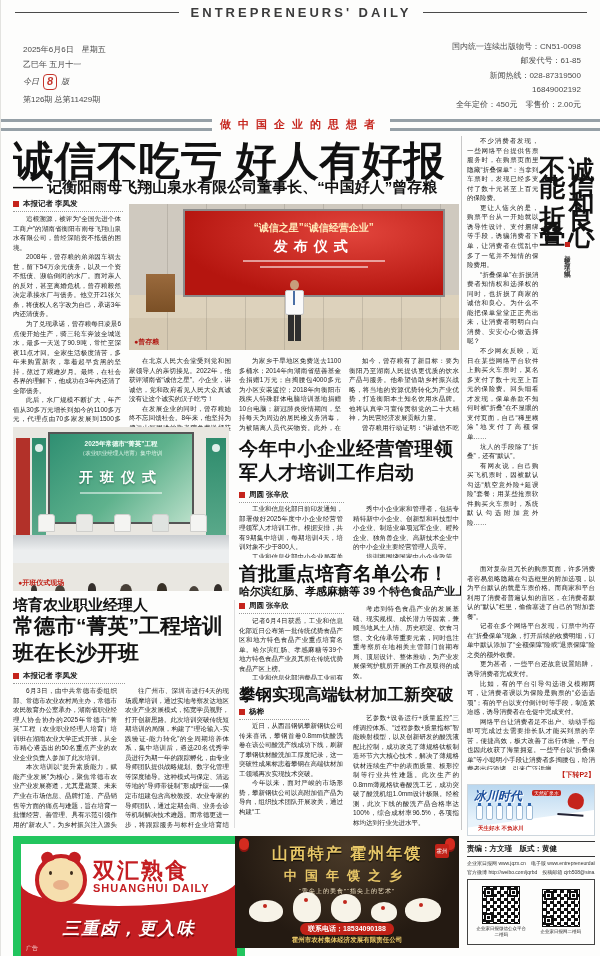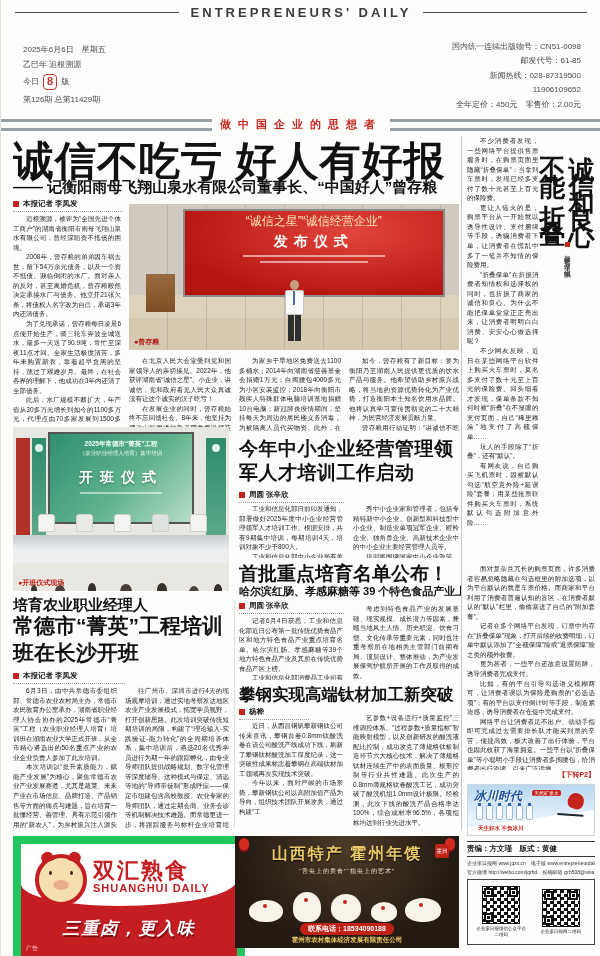--- a/index.html
+++ b/index.html
@@ -7,21 +7,21 @@
   .page{position:relative;width:600px;height:956px;margin:0 auto;background:#fdfdfc;overflow:hidden;
         border-left:1px solid #e3e3e0;border-right:1px solid #e3e3e0;}
   
   .eng-line{position:absolute;top:5px;left:0;right:0;display:flex;align-items:center;gap:12px;padding:0 14px;}
   .eng-line .rule{flex:1;height:1px;background:#4a4a4a;}
   .eng-title{font-size:13px;letter-spacing:3px;color:#3c3c3c;font-weight:bold;white-space:nowrap;}
   .cn-title{position:absolute;top:18px;left:50%;transform:translateX(-50%);font-family:"DejaVu Serif",serif;
             font-weight:900;font-size:64px;color:#c32017;letter-spacing:3px;white-space:nowrap;line-height:1.1;
             text-shadow:1px 1px 0 #d8473c;}
   .issue-box{position:absolute;left:22px;top:42px;font-size:8px;color:#4a4a4a;line-height:1.9;}
-  .issue-box .ed-row{display:flex;align-items:flex-end;gap:4px;margin:2px 0;}
+  .issue-box .ed-row{display:flex;align-items:flex-end;gap:4px;margin:2px 0;font-style:italic;}
   .ed-num{display:inline-block;border:1.5px solid #c5352c;color:#c5352c;font-weight:bold;font-size:11px;
           border-radius:4px;padding:0 3px;line-height:1.2;}
   .pub-box{position:absolute;right:20px;top:40px;font-size:8px;color:#4a4a4a;text-align:right;line-height:1.8;}
   .slogan-bar{position:absolute;top:117px;left:0;right:0;display:flex;align-items:center;gap:8px;}
   .slogan-bar .bar{flex:1;height:6px;border-top:3px solid #96a0a7;border-bottom:3px solid #96a0a7;}
   .slogan-text{color:#c5241c;font-weight:bold;font-size:11px;letter-spacing:7px;white-space:nowrap;}
   
   .col{font-size:6.5px;line-height:1.47;text-align:justify;color:#1d1d1d;overflow:hidden;position:absolute;}
   .col p{margin:0;text-indent:2em;}
   .byline{position:absolute;font-size:7.5px;font-weight:bold;color:#222;border-bottom:1px dotted #9a9a9a;
@@ -32,21 +32,21 @@
   .lead-headline{top:134px;left:12px;width:446px;font-size:41px;letter-spacing:1px;white-space:nowrap;overflow:hidden;}
   .lead-sub{top:178px;left:12px;width:446px;font-size:15px;font-weight:700;white-space:nowrap;overflow:hidden;}
   .lead-byline{top:199px;left:12px;width:110px;}
   
   .photo1{position:absolute;top:204px;left:128px;width:330px;height:146px;overflow:hidden;
           background:linear-gradient(180deg,#cfc9bf 0 62%,#ddd2bc 62% 78%,#d5c9b2 78% 100%);}
   .photo1 .panels{position:absolute;inset:0;background:repeating-linear-gradient(90deg,transparent 0 38px,rgba(120,115,105,.25) 38px 39px);}
   .led{position:absolute;left:17%;right:5%;top:5%;height:57%;text-align:center;color:#fff;
        background:radial-gradient(ellipse at 65% 25%,#e2453c,#b5150f 75%);box-shadow:0 0 0 2px #8c8c8c;}
   .led-l1{font-size:10px;color:#ffd9a0;font-weight:bold;margin-top:7px;letter-spacing:1px;}
-  .led-l2{font-size:12px;color:#ffe9b8;font-weight:400;margin-top:2px;}
+  .led-l2{font-size:10px;color:#ffe9b8;font-weight:700;margin-top:10px;}
   .led-l3{font-size:14px;color:#fff;font-weight:900;letter-spacing:6px;margin-top:3px;}
   .led-small{width:55%;height:2px;background:rgba(255,255,255,.55);margin:4px auto 0;}
   .podium{position:absolute;left:5%;bottom:26%;width:9%;height:26%;background:linear-gradient(180deg,#9a6a3d,#7b5026);}
   .man{position:absolute;left:50%;bottom:7%;width:20px;height:60px;transform:translateX(-50%);}
   .man .head{width:9px;height:10px;border-radius:50%;background:#c79d7c;margin:0 auto;}
   .man .shirt{width:17px;height:23px;background:#fafafa;border:1px solid #c6c6c6;margin:0 auto;border-radius:2px;position:relative;}
   .man .shirt::after{content:"";position:absolute;left:50%;top:0;width:2px;height:14px;background:#4a6fa5;transform:translateX(-50%);}
   .man .pants{width:13px;height:26px;margin:0 auto;background:linear-gradient(90deg,#2e2e2e 44%,#d5c9b2 44% 56%,#2e2e2e 56%);}
   .pcaption{position:absolute;left:5px;bottom:3px;font-size:7px;font-weight:bold;color:#b01712;}
   
@@ -157,34 +157,34 @@
 <div class="page">
 
   <div class="eng-line">
     <div class="rule"></div>
     <div class="eng-title">ENTREPRENEURS' DAILY</div>
     <div class="rule"></div>
   </div>
 
   <div class="issue-box">
     <div>2025年6月6日　星期五</div>
-    <div>乙巳年 追根溯源</div>
+    <div>乙巳年 五月十一</div>
     <div class="ed-row">
       <span>今日</span>
       <span class="ed-num">8</span>
       <span>版</span>
     </div>
     <div>第126期 总第11429期</div>
   </div>
 
   <div class="pub-box">
     <div>国内统一连续出版物号：CN51-0098</div>
     <div>邮发代号：61-85</div>
     <div>新闻热线：028-87319500</div>
-    <div>11906109652</div>
+    <div>16849002192</div>
     <div>全年定价：450元　零售价：2.00元</div>
   </div>
 
   <div class="slogan-bar">
     <div class="bar"></div>
     <div class="slogan-text">做中国企业的思想者</div>
     <div class="bar"></div>
   </div>
 
   <div class="headline lead-sub">—— 记衡阳雨母飞翔山泉水有限公司董事长、“中国好人”曾存粮</div>
@@ -377,20 +377,21 @@
     <div class="sh-cn">双汇熟食</div>
     <div class="sh-en">SHUANGHUI DAILY</div>
     <div class="sh-slogan">三重卤，更入味</div>
     <div class="sh-mark">广告</div>
   </div>
 
   <div class="huozhou">
     <span class="lantern l"></span>
     <span class="lantern r"></span>
     <div class="hz-l1">山西特产 霍州年馍</div>
+    <div class="hz-l2">中国年馍之乡</div>
     <div class="hz-tag">“舌尖上的美食”“指尖上的艺术”</div>
     <div class="hz-seal">霍州</div>
     <div class="dough">
       <span class="bun" style="left:14px;width:34px;height:22px;"></span>
       <span class="bun" style="left:58px;width:28px;height:30px;border-radius:50% 50% 40% 40%;"></span>
       <span class="bun" style="left:96px;width:30px;height:28px;"></span>
       <span class="bun" style="left:136px;width:26px;height:20px;"></span>
       <span class="bun" style="left:170px;width:36px;height:24px;"></span>
     </div>
     <div class="hz-phone">联系电话：18534090188</div>

